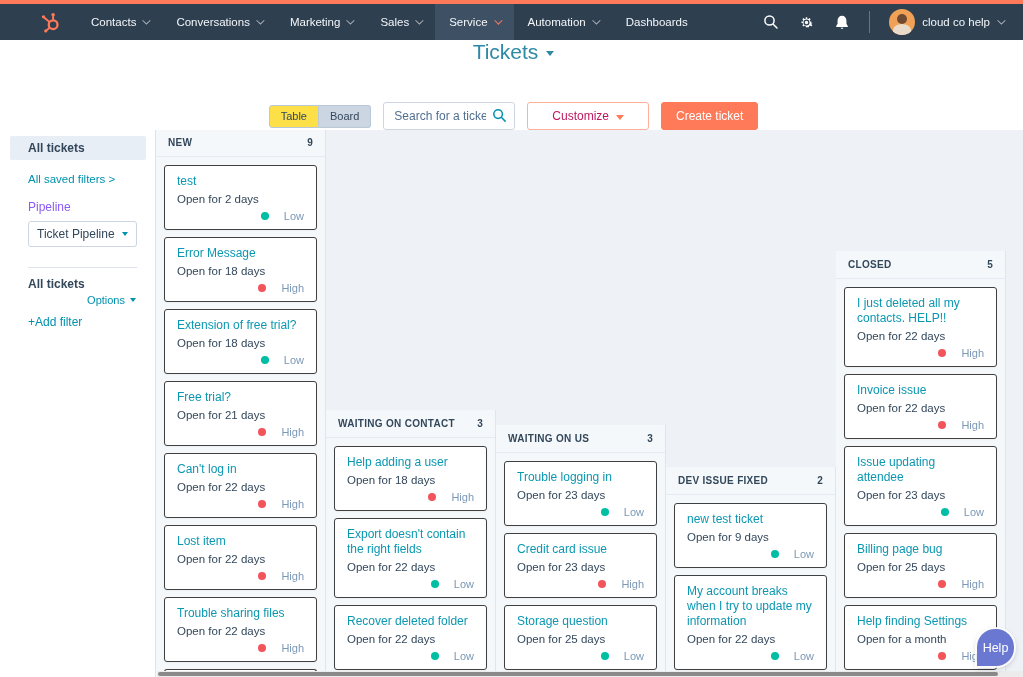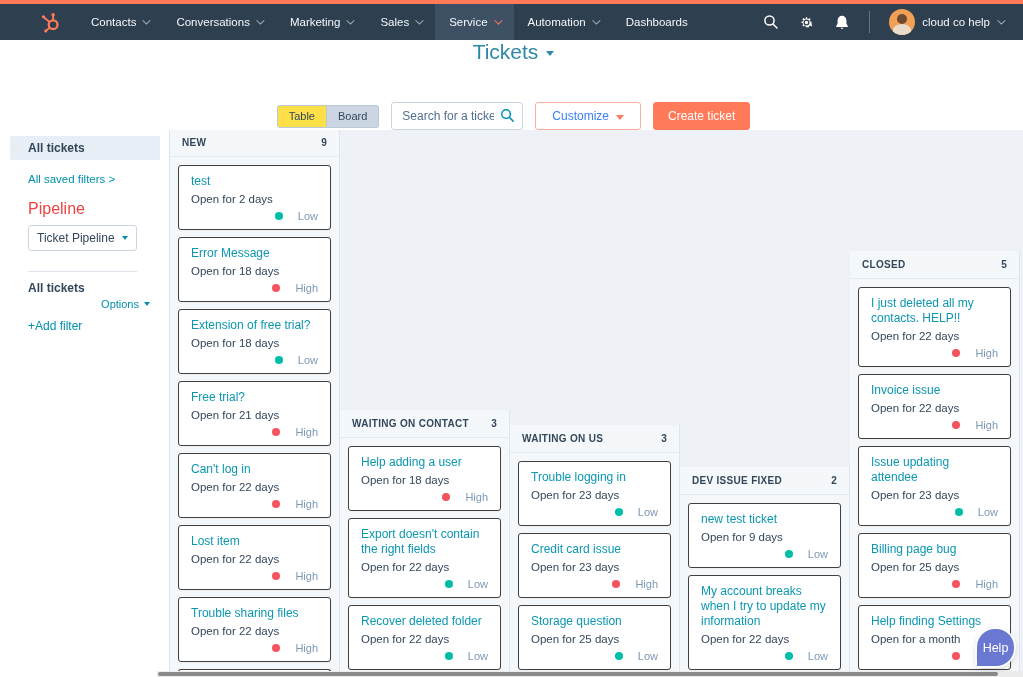--- a/index.html
+++ b/index.html
@@ -65,44 +65,44 @@
   .toggle-btn:last-child { border-radius: 0 3px 3px 0; border-left: none; }
   .toggle-btn.selected { background: #cbd6e2; }
   .search-wrap { position: relative; }
   .search-input {
     height: 28px; width: 132px; border: 1px solid #cbd6e2; border-radius: 3px;
     padding: 0 28px 0 10px; font-size: 12px; color: #33475b; font-family: inherit;
   }
   .search-input::placeholder { color: #516f90; }
   .search-wrap .mag { position: absolute; right: 8px; top: 6px; }
   .btn-customize {
-    height: 28px; padding: 0 16px; background: #fff; border: 1px solid #ffb09c;
-    border-radius: 3px; color: #3b82f6; font-size: 12px; font-weight: 500;
+    height: 28px; padding: 0 24px; background: #fff; border: 1px solid #ffb09c;
+    border-radius: 3px; color: #be185d; font-size: 12px; font-weight: 500;
     display: flex; align-items: center; gap: 7px; cursor: pointer; font-family: inherit;
   }
   .caret-orange { width: 0; height: 0; border-left: 4px solid transparent; border-right: 4px solid transparent; border-top: 5px solid #ff7a59; margin-top: 2px; }
   .btn-create {
     height: 28px; padding: 0 14px; background: #ff7a59; border: 1px solid #ff7a59;
     border-radius: 3px; color: #fff; font-size: 12px; font-weight: 500;
     cursor: pointer; font-family: inherit;
   }
 
   
   .content { position: relative; height: 547px; display: flex; background: #fff; }
   .sidebar {
-    width: 170px; flex: none; background: #fff; border-right: 1px solid #dfe3eb;
+    width: 156px; flex: none; background: #fff; border-right: 1px solid #dfe3eb;
     padding-top: 6px;
   }
   .sidebar-selected {
     margin: 0 9px 0 10px; height: 24px; line-height: 24px; padding-left: 18px;
     background: #e8eef5; border-radius: 2px; font-size: 12px; font-weight: 700;
     color: #33475b; cursor: pointer;
   }
   .saved-filters { margin: 13px 0 0 28px; font-size: 11.5px; color: #0091ae; cursor: pointer; }
-  .pipeline-label { margin: 15px 0 7px 28px; font-size: 16px; font-weight: 500; color: #ef4444; }
+  .pipeline-label { margin: 15px 0 7px 28px; font-size: 12px; font-weight: 500; color: #8b5cf6; }
   .pipeline-select {
     margin-left: 28px; width: 109px; height: 26px; background: #fff;
     border: 1px solid #cbd6e2; border-radius: 3px; display: flex; align-items: center;
     justify-content: space-between; padding: 0 8px; font-size: 12px; color: #33475b;
     cursor: pointer;
   }
   .sidebar-divider { margin: 20px 0 0 28px; width: 109px; border-top: 1px solid #dfe3eb; }
   .filter-group-label { margin: 9px 0 0 28px; font-size: 12px; font-weight: 700; color: #33475b; }
   .options-row { margin: 3px 19px 0 0; text-align: right; font-size: 11px; color: #0091ae; cursor: pointer; display: flex; justify-content: flex-end; align-items: center; gap: 5px; }
   .caret-teal-sm { width: 0; height: 0; border-left: 3.5px solid transparent; border-right: 3.5px solid transparent; border-top: 4px solid #0091ae; }

